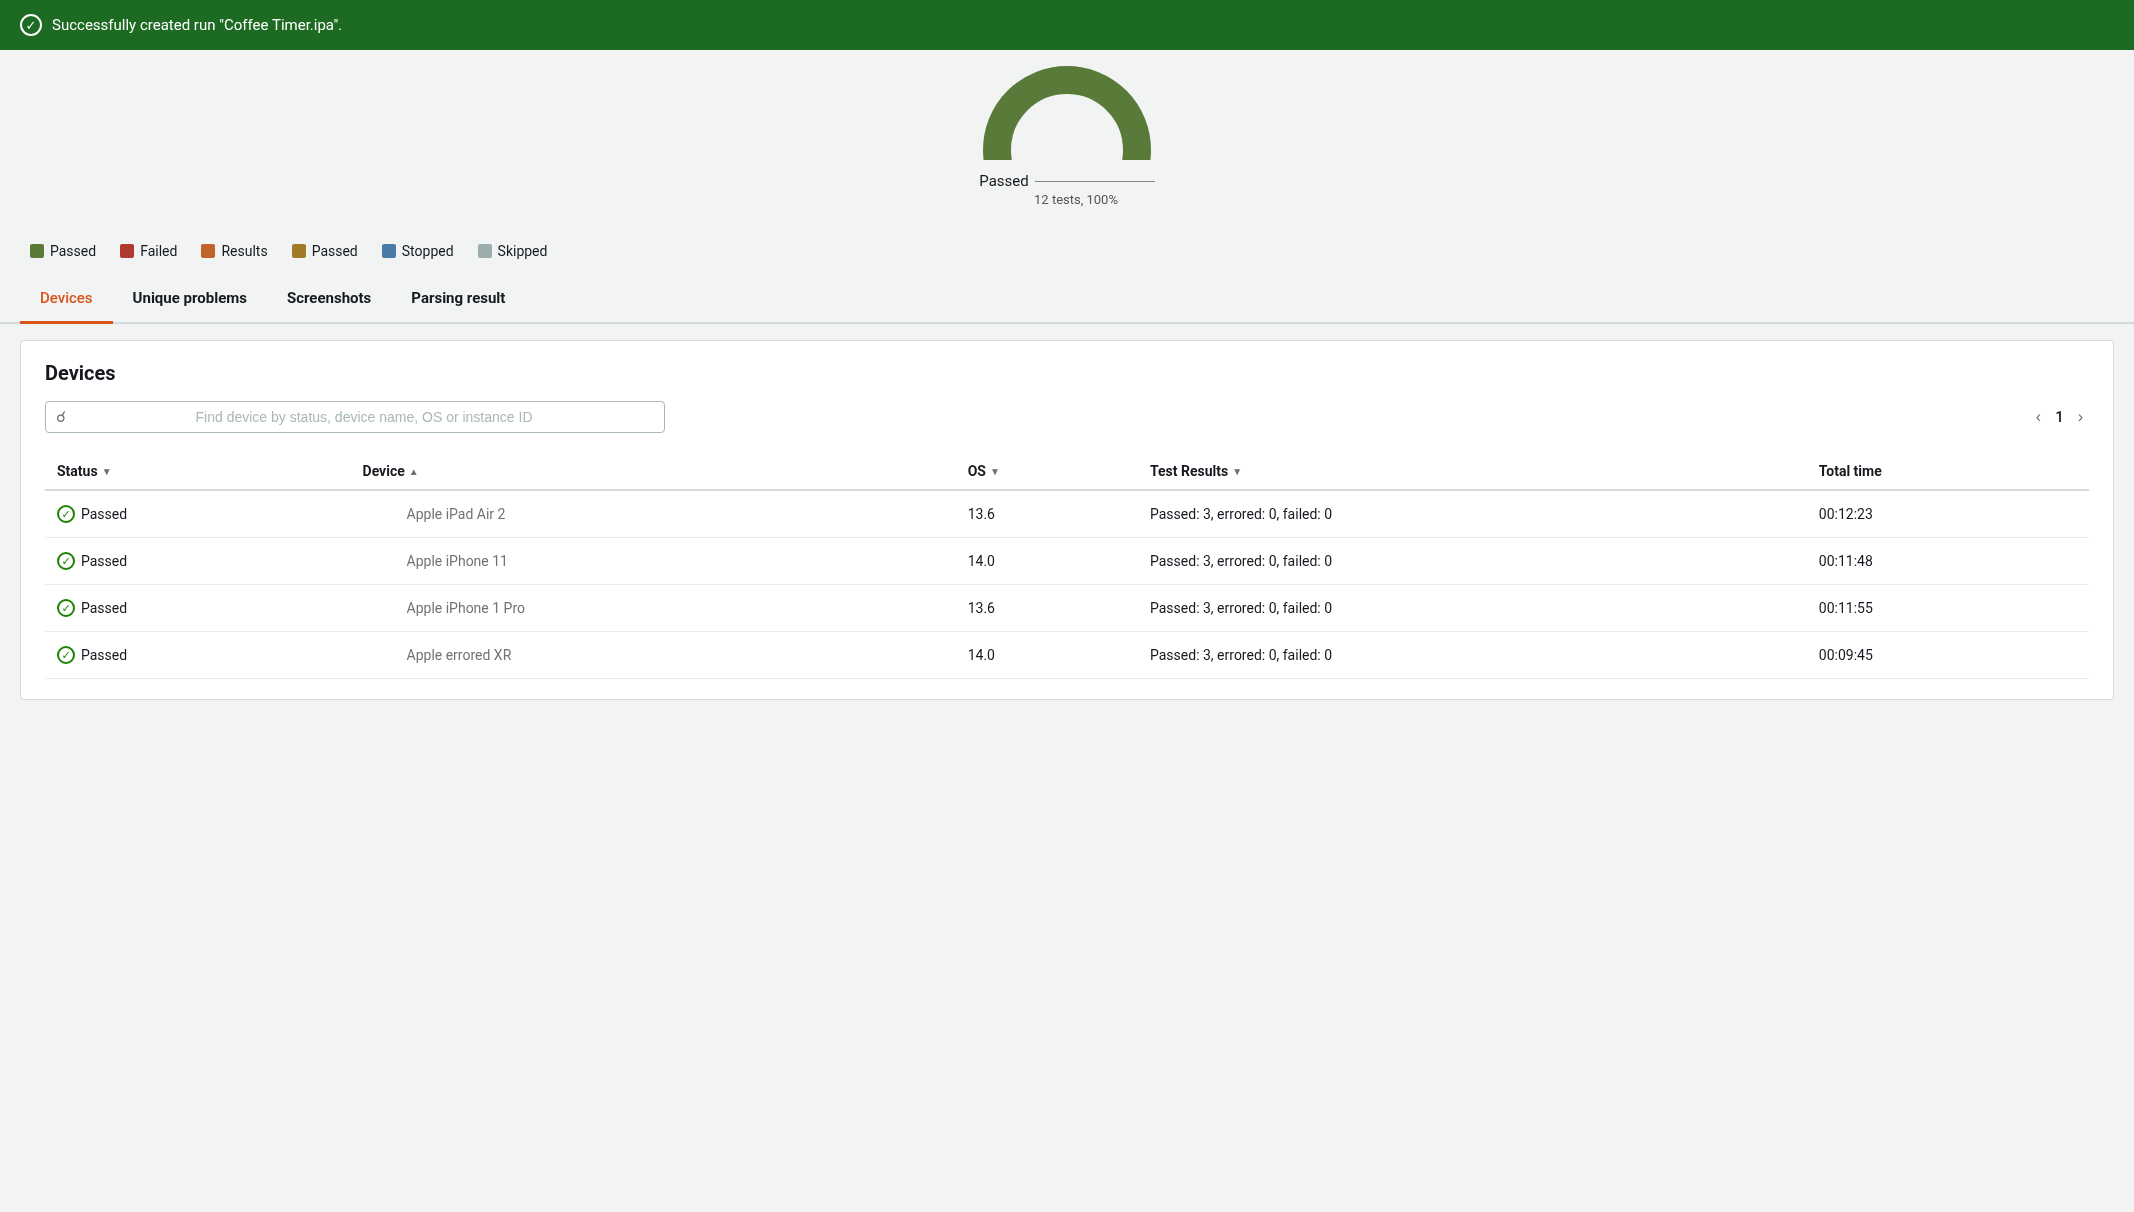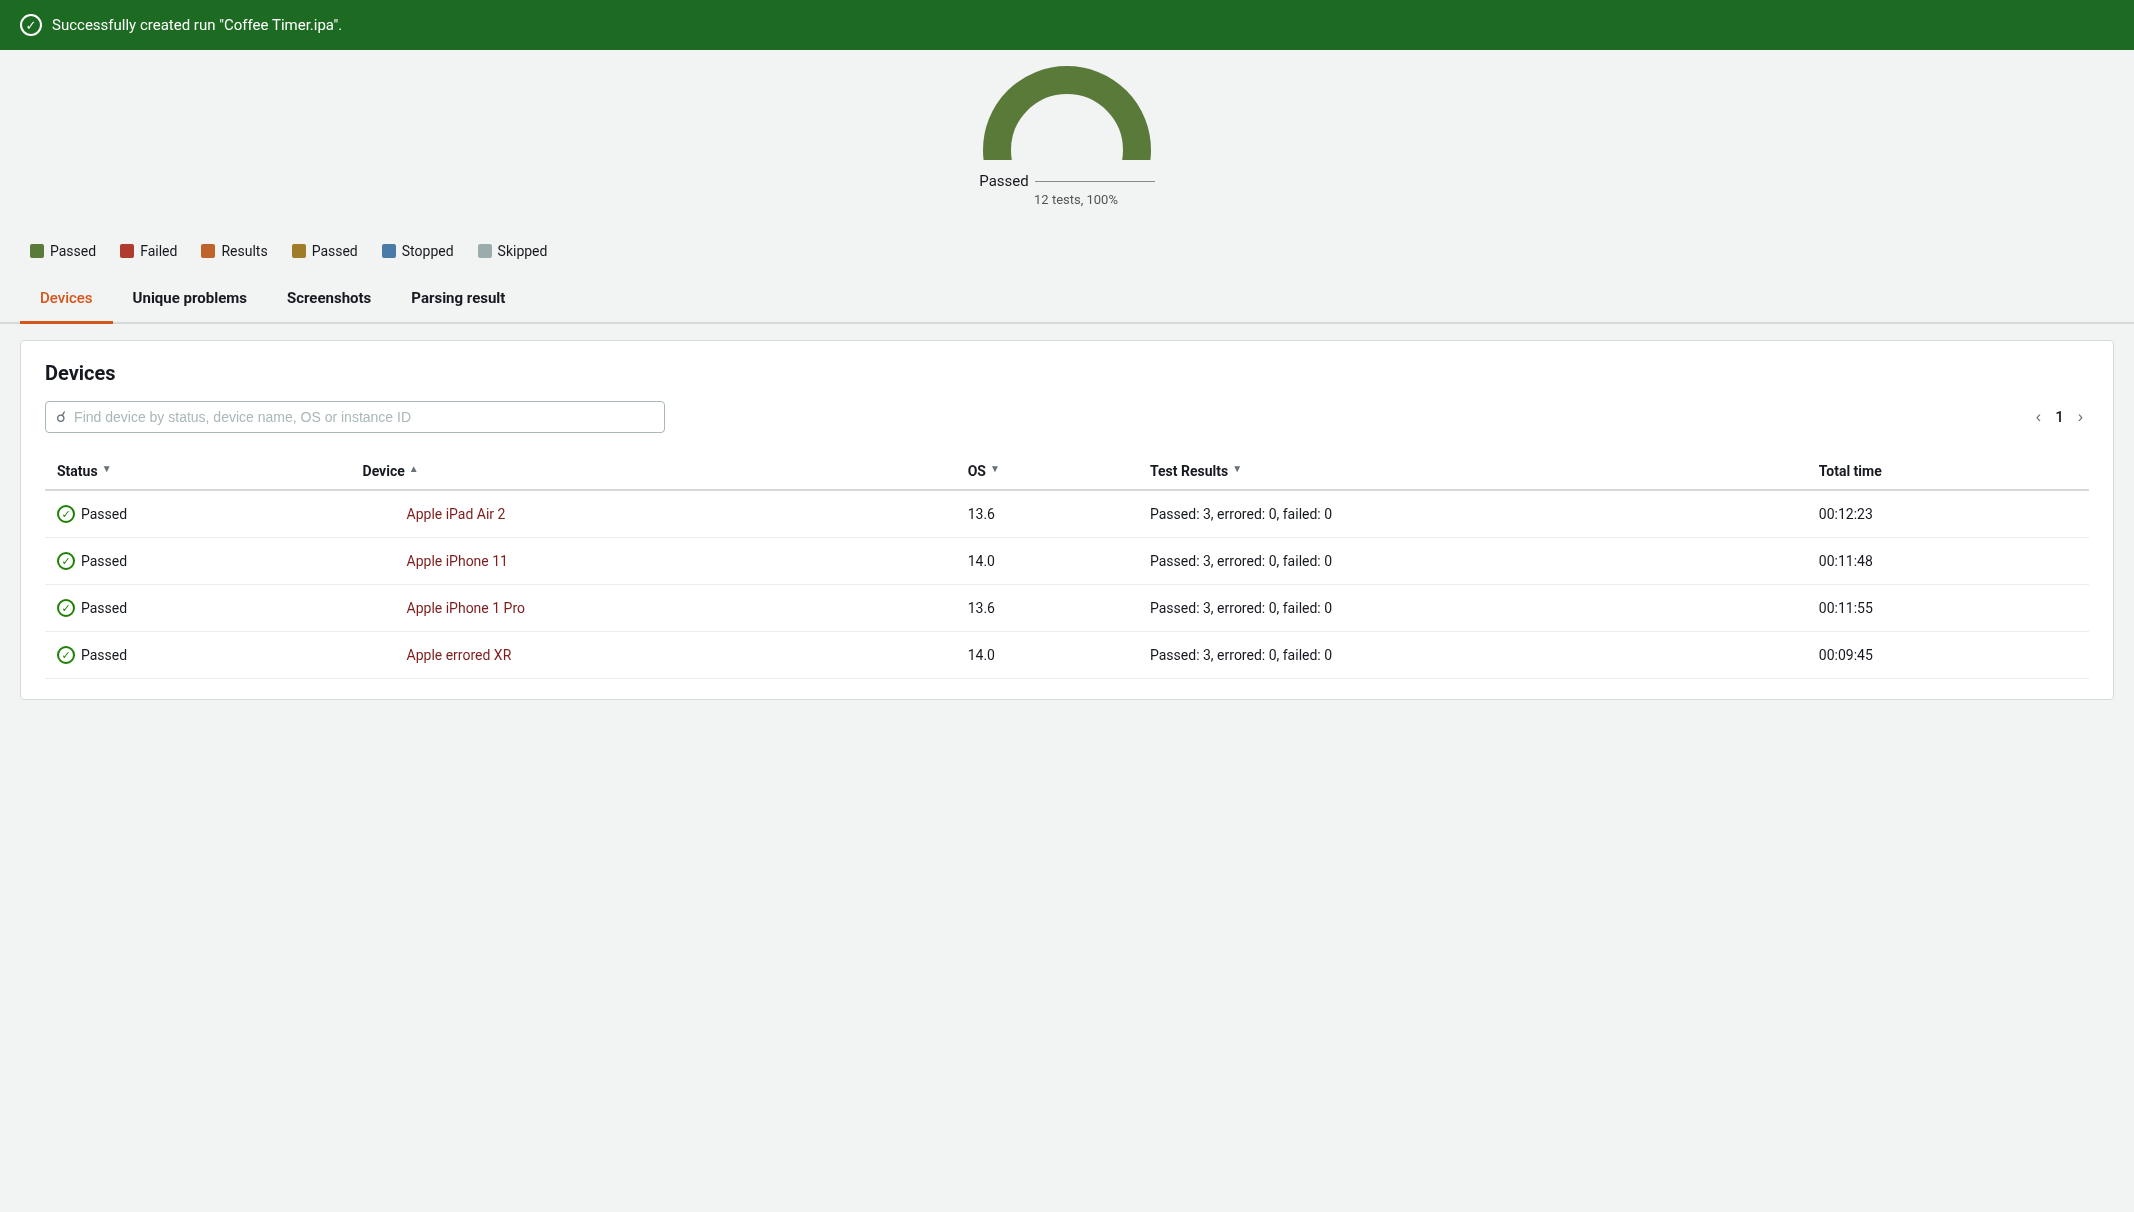--- a/index.html
+++ b/index.html
@@ -157,20 +157,21 @@
       color: #687078;
       font-size: 15px;
     }
     .search-input {
       border: none;
       outline: none;
       font-size: 14px;
       color: #16191f;
       width: 100%;
       background: transparent;
+      text-align: center;
     }
     .search-input::placeholder { color: #aab7b8; }
     .pagination {
       margin-left: auto;
       display: flex;
       align-items: center;
       gap: 8px;
       color: #16191f;
       font-size: 14px;
     }
@@ -201,20 +202,21 @@
     }
     .devices-table td {
       padding: 14px 12px;
       font-size: 14px;
       border-bottom: 1px solid #eaeded;
       color: #16191f;
       vertical-align: middle;
     }
     .th-inner {
       display: flex;
+      align-items: center;
       gap: 4px;
     }
     .sort-icon {
       color: #687078;
       font-size: 10px;
     }
     .status-cell {
       display: flex;
       align-items: center;
       gap: 6px;
@@ -223,21 +225,21 @@
     .status-passed-icon {
       width: 18px; height: 18px;
       border: 2px solid #1d8102;
       border-radius: 50%;
       display: flex; align-items: center; justify-content: center;
       color: #1d8102;
       font-size: 11px;
       flex-shrink: 0;
     }
     .device-link {
-      color: #7f1d1d;
+      color: #737373;
       text-decoration: none;
       cursor: pointer;
       margin-left: 44px;
     }
   </style>
 </head>
 <body>
 
 <div class="banner">
   <div class="banner-icon">✓</div>

